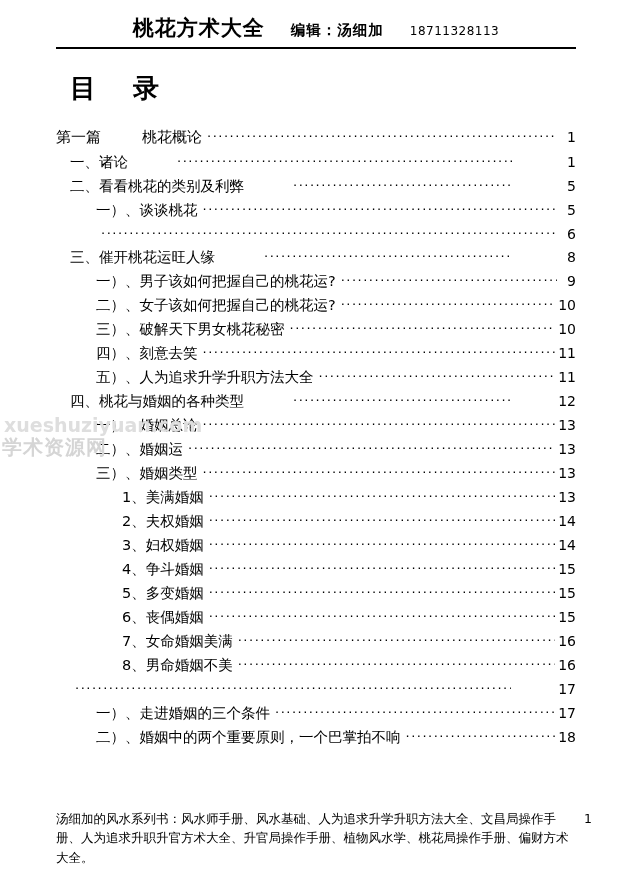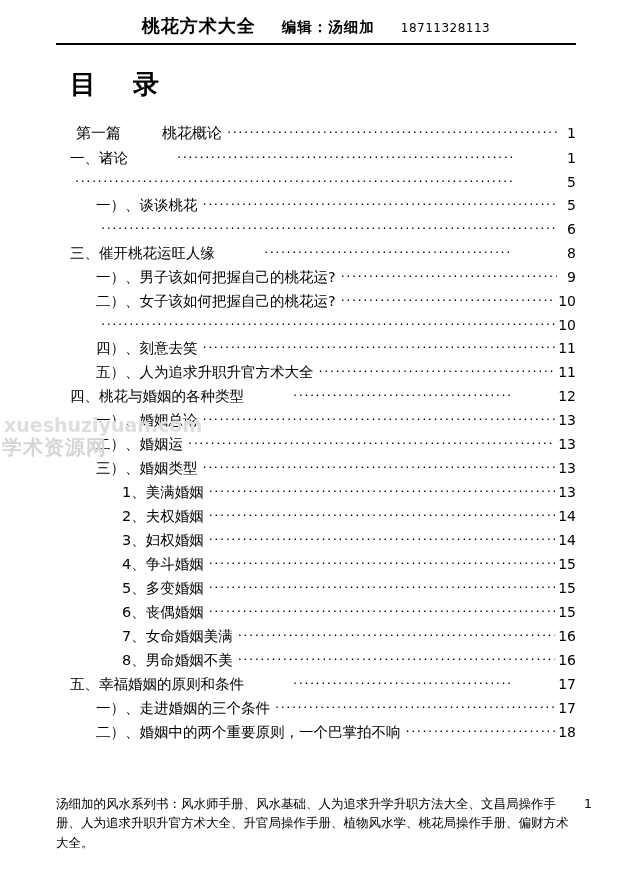--- a/index.html
+++ b/index.html
@@ -29,21 +29,21 @@
     border-bottom: 2.5px solid #000;
     padding-bottom: 5px;
     display: flex;
     align-items: baseline;
     justify-content: center;
     gap: 26px;
     font-size: 16px;
     font-weight: bold;
     letter-spacing: 1px;
   }
-  .header .hdr-title { font-size: 18px; }
+  .header .hdr-title { font-size: 21px; }
   .header .hdr-editor { font-size: 14.5px; }
   .header .hdr-phone {
     font-size: 12px;
     font-weight: normal;
     font-family: "DejaVu Sans", "Liberation Sans", sans-serif;
     letter-spacing: 0.5px;
   }
 
   
   .doc-title {
@@ -78,21 +78,21 @@
     transform: translateY(-1px);
   }
   .toc-page {
     flex: 0 0 auto;
     text-align: right;
     min-width: 16px;
     font-size: 14px;
   }
 
   
-  .lv0 { padding-left: 0px; font-size: 15px; margin-left: 20px; }
+  .lv0 { padding-left: 0px; font-size: 15px; }
   .lv0 .toc-label .seg-a { display: inline-block; min-width: 86px; }
   .lv1 { padding-left: 14px; gap: 44px; }
   .lv2 { padding-left: 40px; }
   .lv3 { padding-left: 66px; }
 
   
   .wm {
     position: absolute;
     font-weight: bold;
     color: #d8d8d8;
@@ -113,21 +113,21 @@
     font-size: 20px;
     letter-spacing: 1px;
     color: #d5d5d5;
   }
 
   
   .footer {
     position: absolute;
     left: 56px;
     right: 40px;
-    bottom: 36px;
+    bottom: 21px;
     font-size: 12.5px;
     line-height: 1.55;
     display: flex;
     align-items: flex-start;
   }
   .footer-text { flex: 1 1 auto; }
   .footer-page {
     flex: 0 0 auto;
     padding-left: 14px;
     font-size: 12.5px;
@@ -151,20 +151,21 @@
         <span class="toc-label"><span class="seg-a">第一篇</span><span>桃花概论</span></span>
         <span class="toc-dots">·························································································</span>
         <span class="toc-page">1</span>
       </div>
       <div class="toc-row lv1">
         <span class="toc-label"><span>一、诸论</span></span>
         <span class="toc-dots">·························································································</span>
         <span class="toc-page">1</span>
       </div>
       <div class="toc-row lv1">
+        <span class="toc-label"><span>二、看看桃花的类别及利弊</span></span>
         <span class="toc-dots">·························································································</span>
         <span class="toc-page">5</span>
       </div>
       <div class="toc-row lv2">
         <span class="toc-label"><span>一）、谈谈桃花</span></span>
         <span class="toc-dots">·························································································</span>
         <span class="toc-page">5</span>
       </div>
       <div class="toc-row lv2">
         <span class="toc-dots">·························································································</span>
@@ -179,30 +180,31 @@
         <span class="toc-label"><span>一）、男子该如何把握自己的桃花运?</span></span>
         <span class="toc-dots">·························································································</span>
         <span class="toc-page">9</span>
       </div>
       <div class="toc-row lv2">
         <span class="toc-label"><span>二）、女子该如何把握自己的桃花运?</span></span>
         <span class="toc-dots">·························································································</span>
         <span class="toc-page">10</span>
       </div>
       <div class="toc-row lv2">
+        <span class="toc-label"><span>三）、破解天下男女桃花秘密</span></span>
         <span class="toc-dots">·························································································</span>
         <span class="toc-page">10</span>
       </div>
       <div class="toc-row lv2">
         <span class="toc-label"><span>四）、刻意去笑</span></span>
         <span class="toc-dots">·························································································</span>
         <span class="toc-page">11</span>
       </div>
       <div class="toc-row lv2">
-        <span class="toc-label"><span>五）、人为追求升职升官方术大全</span></span>
+        <span class="toc-label"><span>五）、人为追求升学升职方法大全</span></span>
         <span class="toc-dots">·························································································</span>
         <span class="toc-page">11</span>
       </div>
       <div class="toc-row lv1">
         <span class="toc-label"><span>四、桃花与婚姻的各种类型</span></span>
         <span class="toc-dots">·························································································</span>
         <span class="toc-page">12</span>
       </div>
       <div class="toc-row lv2">
         <span class="toc-label"><span>一）、婚姻总论</span></span>
@@ -253,21 +255,20 @@
         <span class="toc-label"><span>7、女命婚姻美满</span></span>
         <span class="toc-dots">·························································································</span>
         <span class="toc-page">16</span>
       </div>
       <div class="toc-row lv3">
         <span class="toc-label"><span>8、男命婚姻不美</span></span>
         <span class="toc-dots">·························································································</span>
         <span class="toc-page">16</span>
       </div>
       <div class="toc-row lv1">
-        <span class="toc-label"><span>五、幸福婚姻的原则和条件</span></span>
         <span class="toc-dots">·························································································</span>
         <span class="toc-page">17</span>
       </div>
       <div class="toc-row lv2">
         <span class="toc-label"><span>一）、走进婚姻的三个条件</span></span>
         <span class="toc-dots">·························································································</span>
         <span class="toc-page">17</span>
       </div>
       <div class="toc-row lv2">
         <span class="toc-label"><span>二）、婚姻中的两个重要原则，一个巴掌拍不响</span></span>

